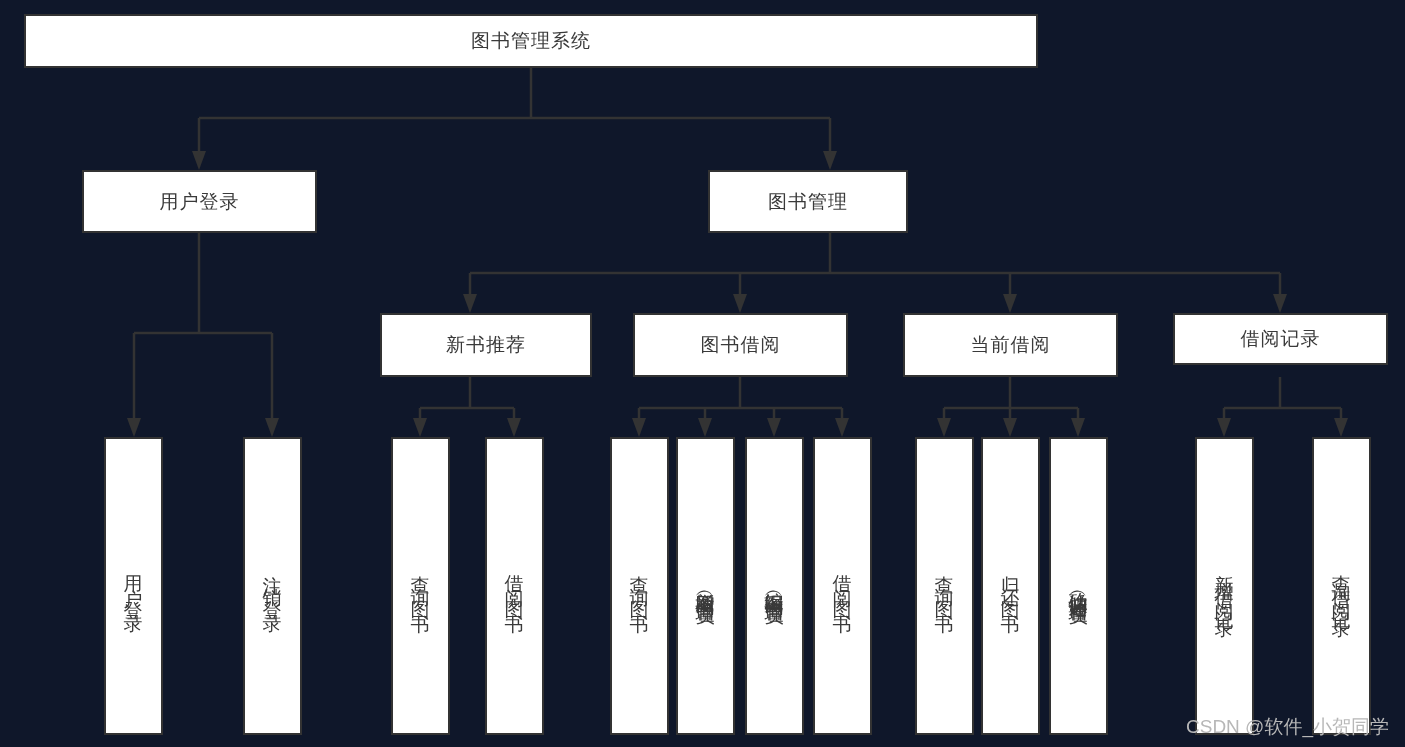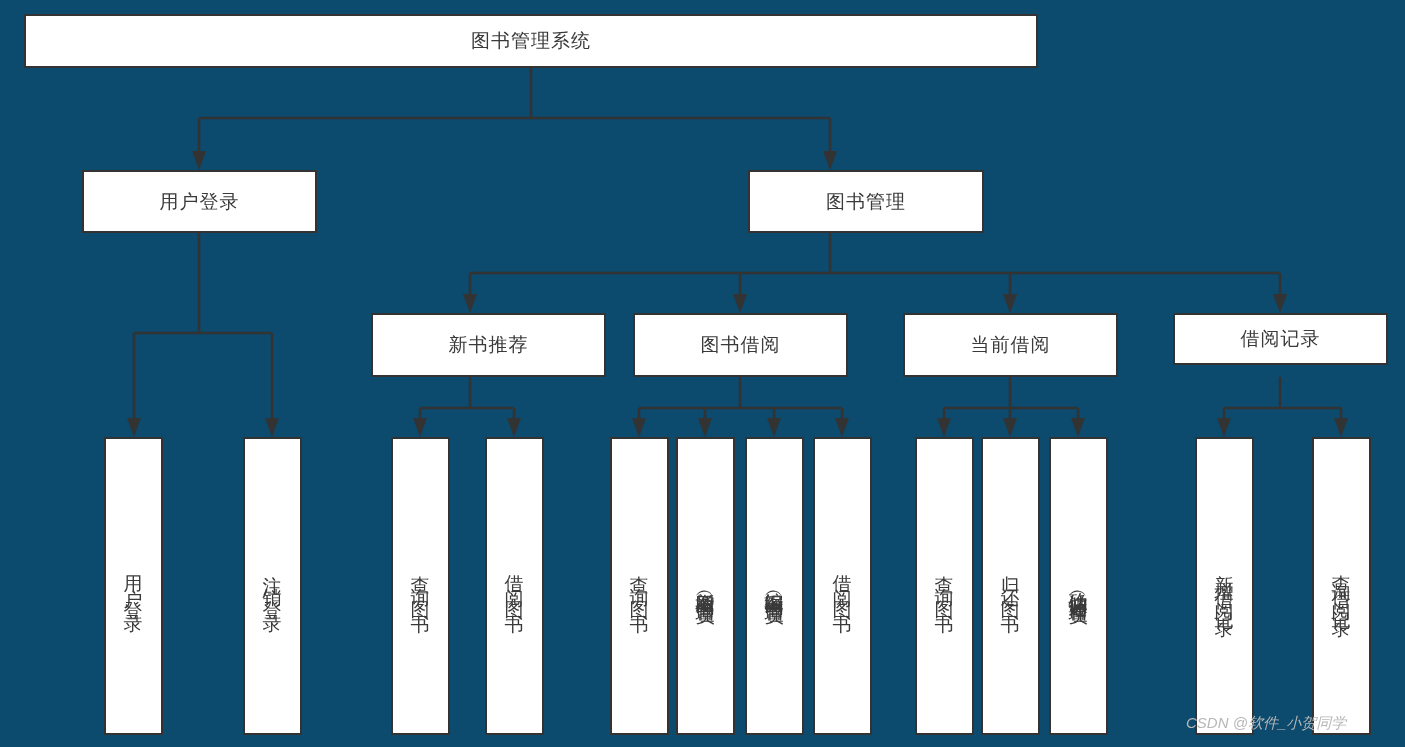--- a/index.html
+++ b/index.html
@@ -5,21 +5,21 @@
   html, body {
     margin: 0;
     padding: 0;
     background: #ffffff;
     font-family: "Liberation Sans", sans-serif;
   }
   .stage {
     position: relative;
     width: 1405px;
     height: 747px;
-    background: #0c4a6e;
+    background: #0f172a;
     overflow: hidden;
   }
   .connectors {
     position: absolute;
     left: 0;
     top: 0;
     z-index: 1;
   }
   .box {
     position: absolute;
@@ -39,26 +39,25 @@
     text-orientation: mixed;
     line-height: 1;
   }
   .ls-wide span  { letter-spacing: 13px; }
   .ls-med span   { letter-spacing: 9px; }
   .ls-tight span { letter-spacing: 2px; }
   .watermark {
     position: absolute;
     left: 1186px;
     top: 714px;
-    font-size: 15px;
+    font-size: 19px;
     color: #b7b7b7;
     z-index: 3;
     white-space: nowrap;
     letter-spacing: 0;
-    font-style: italic;
   }
 </style>
 </head>
 <body>
 
 <div class="stage">
 
   <svg class="connectors" width="1405" height="747" viewBox="0 0 1405 747">
     <g stroke="#333333" stroke-width="2.5" fill="none">
 
@@ -99,25 +98,25 @@
     </g>
   </svg>
 
   <div class="box" style="left:24px;top:14px;width:1014px;height:54px">
     <span>图书管理系统</span>
   </div>
 
   <div class="box" style="left:82px;top:170px;width:235px;height:63px">
     <span>用户登录</span>
   </div>
-  <div class="box" style="left:748px;top:170px;width:236px;height:63px">
+  <div class="box" style="left:708px;top:170px;width:200px;height:63px">
     <span>图书管理</span>
   </div>
 
-  <div class="box" style="left:371px;top:313px;width:235px;height:64px">
+  <div class="box" style="left:380px;top:313px;width:212px;height:64px">
     <span>新书推荐</span>
   </div>
   <div class="box" style="left:903px;top:313px;width:215px;height:64px">
     <span>当前借阅</span>
   </div>
   <div class="box" style="left:633px;top:313px;width:215px;height:64px">
     <span>图书借阅</span>
   </div>
   <div class="box" style="left:1173px;top:313px;width:215px;height:52px">
     <span>借阅记录</span>

